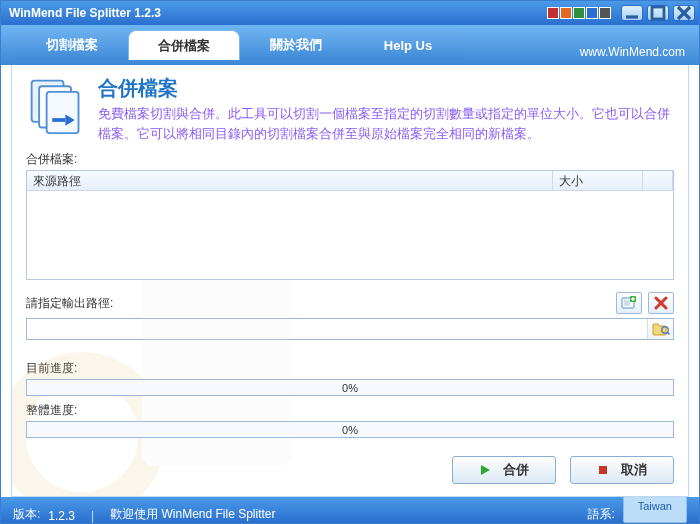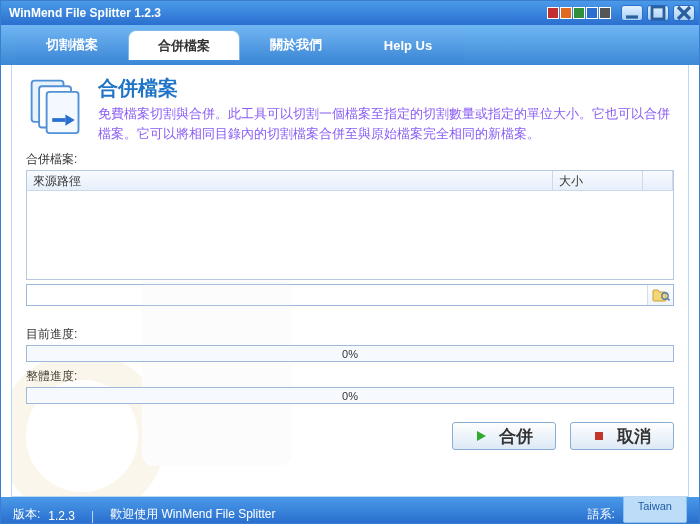--- a/index.html
+++ b/index.html
@@ -49,21 +49,21 @@
   .path-input-wrap { display:flex; border:1px solid #9fbad8; height:22px; margin-top:4px; }
   .path-input { flex:1; border:none; outline:none; font-size:12px; padding:0 4px; background:#fff; }
   .browse-btn { width:26px; border-left:1px solid #d4deec; display:flex; align-items:center; justify-content:center; cursor:pointer; background:linear-gradient(to bottom,#fdfefe,#eef4fb); }
   .browse-btn svg { width:18px; height:14px; }
 
   .progress-group { margin-top:20px; }
   .progress-bar { height:17px; border:1px solid #9fbad8; background:#f6faff; position:relative; margin-top:2px; }
   .progress-bar .pct { position:absolute; left:50%; top:50%; transform:translate(-50%,-50%); font-size:11px; color:#333; }
 
   .action-row { display:flex; justify-content:flex-end; gap:14px; margin-top:18px; }
-  .big-btn { width:104px; height:28px; border:1px solid #8aaed3; border-radius:3px; background:linear-gradient(to bottom,#fefefe,#dde9f6); display:flex; align-items:center; justify-content:center; gap:12px; font-size:17px; font-weight:bold; color:#333; cursor:pointer; }
+  .big-btn { width:104px; height:28px; border:1px solid #8aaed3; border-radius:3px; background:linear-gradient(to bottom,#fefefe,#dde9f6); display:flex; align-items:center; justify-content:center; gap:12px; font-size:13px; font-weight:bold; color:#333; cursor:pointer; }
   .big-btn svg { width:12px; height:12px; }
 
   
   .statusbar { height:26px; background: linear-gradient(to bottom,#4a9ae8,#2a6fcf); display:flex; align-items:flex-end; color:#fff; font-size:12px; padding:0 12px; gap:8px; }
   .statusbar .sep { opacity:0.7; }
   .statusbar .spacer { flex:1; }
   .lang-btn { background:#bcdcf8; color:#1e5fa8; border:1px solid #8abff0; padding:10px 14px; border-radius:2px; font-size:11px; cursor:pointer;margin-top:28px; }
 </style>
 </head>
 <body>
@@ -105,20 +105,21 @@
       </div>
     <div class="tab active">
         <span>合併檔案</span>
       </div>
     <div class="tab inactive">
         <span>關於我們</span>
       </div>
     <div class="tab inactive">
         <span>Help Us</span>
       </div>
+    <span class="url">www.WinMend.com</span>
   </div>
 
   <div class="content">
     <div class="content-bg">
       <svg width="360" height="360" viewBox="0 0 360 360">
         <g fill="none" stroke="#dcb24a" stroke-width="28">
           <circle cx="120" cy="240" r="70"></circle>
         </g>
         <rect x="180" y="60" width="150" height="210" rx="12" fill="#e7e7e7"></rect>
       </svg>
@@ -142,20 +143,41 @@
 
     <div class="section-label">合併檔案:</div>
     <div class="filelist">
       <div class="filelist-header">
         <div class="col col-path">來源路徑</div>
         <div class="col col-size">大小</div>
         <div class="col col-blank"></div>
       </div>
     </div>
 
+    <div class="output-row" style="margin-top:12px;">
+      <div class="section-label">請指定輸出路徑:</div>
+      <div class="output-spacer"></div>
+      <div class="icon-btn">
+        <svg viewBox="0 0 16 14">
+          <rect x="1" y="2" width="12" height="10" rx="1" fill="#fff" stroke="#4f90d6"></rect>
+          <rect x="9" y="0" width="6" height="6" rx="1" fill="#3cae3c"></rect>
+          <line x1="12" y1="1" x2="12" y2="5" stroke="#fff" stroke-width="1.3"></line>
+          <line x1="10" y1="3" x2="14" y2="3" stroke="#fff" stroke-width="1.3"></line>
+          <line x1="3" y1="5" x2="9" y2="5" stroke="#9fbad8"></line>
+          <line x1="3" y1="7" x2="9" y2="7" stroke="#9fbad8"></line>
+          <line x1="3" y1="9" x2="9" y2="9" stroke="#9fbad8"></line>
+        </svg>
+      </div>
+      <div class="icon-btn">
+        <svg viewBox="0 0 14 14">
+          <line x1="2" y1="2" x2="12" y2="12" stroke="#d23a2a" stroke-width="3" stroke-linecap="round"></line>
+          <line x1="12" y1="2" x2="2" y2="12" stroke="#d23a2a" stroke-width="3" stroke-linecap="round"></line>
+        </svg>
+      </div>
+    </div>
 
     <div class="path-input-wrap">
       <input class="path-input" type="text" style="">
       <div class="browse-btn">
         <svg viewBox="0 0 18 14">
           <path d="M1 4 L1 12 Q1 13 2 13 L13 13 Q14 13 14 12 L14 5 Q14 4 13 4 L7 4 L6 2 L2 2 Q1 2 1 3 Z" fill="#f5d77a" stroke="#c8a030"></path>
           <circle cx="13" cy="8" r="3.2" fill="none" stroke="#5a7faa" stroke-width="1.4"></circle>
           <line x1="15.2" y1="10.2" x2="17.5" y2="12.5" stroke="#5a7faa" stroke-width="1.6"></line>
         </svg>
       </div>

